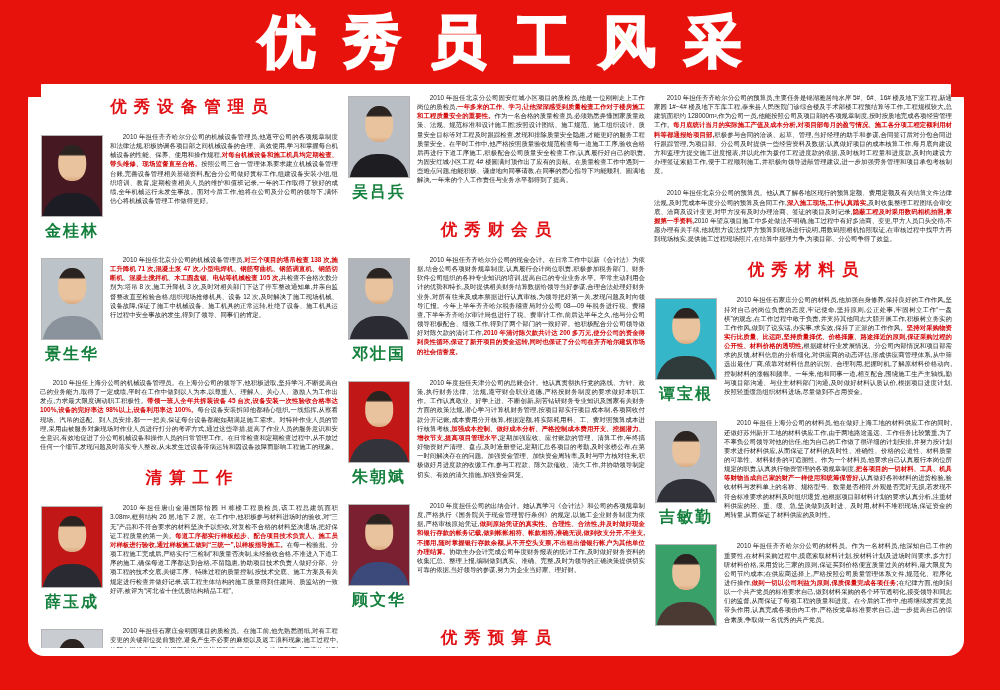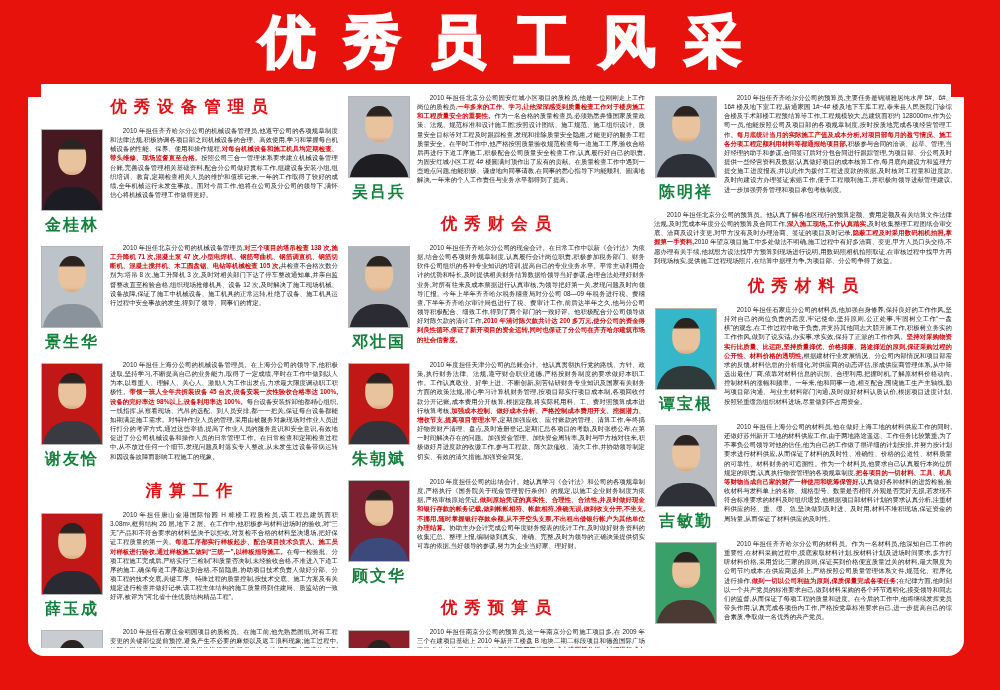--- a/index.html
+++ b/index.html
@@ -9,21 +9,21 @@
              align-items:center;justify-content:center;}
   .page-title{font-size:56px;font-weight:700;color:#bef264;line-height:1;
               -webkit-text-stroke:2.4px #ffffff;letter-spacing:0.52em;margin-right:-0.52em;
               text-shadow:0 0 1px #fff;}
   .board{position:absolute;left:28px;top:84px;width:936px;height:572px;background:#ffffff;
          border-radius:16px;}
   .corner-deco{position:absolute;width:13px;height:13px;background:#e8120c;top:0;}
   .corner-deco.left{left:0;}
   .corner-deco.right{right:0;}
   .columns{display:flex;gap:9px;padding:9px 12px 8px 12px;height:100%;box-sizing:border-box;}
-  .column{flex:1 1 0;min-width:0;display:flex;flex-direction:column;gap:7px;overflow:hidden;}
+  .column{flex:1 1 0;min-width:0;display:flex;flex-direction:column;gap:13px;overflow:hidden;}
   .section-header{text-align:center;color:#e01014;font-weight:700;font-size:16.5px;
                   letter-spacing:7px;text-indent:7px;padding:3px 0 1px 0;white-space:nowrap;}
   .profile{display:flex;gap:6px;align-items:flex-start;}
   .photo-col{flex:0 0 64px;display:flex;flex-direction:column;align-items:center;padding-top:3px;}
   .photo{width:62px;height:82px;border:1px solid #b5b5b5;position:relative;overflow:hidden;
          box-sizing:border-box;}
   .photo .head{position:absolute;left:50%;top:11%;transform:translateX(-50%);width:46%;height:45%;
                border-radius:48% 48% 44% 44%;
                background:linear-gradient(to bottom,#2a2320 0%,#2a2320 26%,#e9c39d 32%,#e9c39d 86%,#d9a87f 100%);}
   .photo .torso{position:absolute;left:50%;bottom:-9%;transform:translateX(-50%);width:98%;height:38%;
@@ -60,27 +60,20 @@
             <div class="photo-col">
               <div class="photo" style="background: rgb(188, 195, 201);">
                 <div class="head"></div>
                 <div class="torso" style="background: rgb(138, 147, 155);"></div>
               </div>
               <div class="pname">景生华</div>
             </div>
             <div class="ptext"><span>2010 年担任北京分公司的机械设备管理员,</span><span class="hl">对三个项目的塔吊检查 138 次,施工升降机 71 次,混凝土泵 47 次,小型电焊机、钢筋弯曲机、钢筋调直机、钢筋切断机、混凝土搅拌机、木工圆盘锯、电钻等机械检查 105 次,</span><span>共检查不合格次数分别为:塔吊 8 次,施工升降机 3 次,及时对相关部门下达了停车整改通知单,并亲自监督整改直至检验合格,组织现场抢修机具、设备 12 次,及时解决了施工现场机械、设备故障,保证了施工中机械设备、施工机具的正常运转,杜绝了设备、施工机具运行过程中安全事故的发生,得到了领导、同事们的肯定。</span></div>
           </div>
           <div class="profile">
-            <div class="photo-col">
-              <div class="photo" style="background: rgb(194, 23, 23);">
-                <div class="head"></div>
-                <div class="torso" style="background: rgb(58, 58, 66);"></div>
-              </div>
-              <div class="pname">谢友恰</div>
-            </div>
             <div class="ptext"><span>2010 年担任上海分公司的机械设备管理员。在上海分公司的领导下,他积极进取,坚持学习,不断提高自己的业务能力,取得了一定成绩,平时在工作中做到以人为本,以尊重人、理解人、关心人、激励人为工作出发点,力求最大限度调动职工积极性。</span><span class="hl">带领一班人全年共拆装设备 45 台次,设备安装一次性验收合格率达 100%,设备的完好率达 98%以上,设备利用率达 100%。</span><span>每台设备安装拆卸他都精心组织,一线指挥,从察看现场、汽吊的选配、到人员安排,都一一把关,保证每台设备都能如期满足施工需求。对特种作业人员的管理,采用由被服务对象现场对作业人员进行打分的考评方式,通过这些举措,提高了作业人员的服务意识和安全意识,有效地促进了分公司机械设备和操作人员的日常管理工作。在日常检查和定期检查过程中,从不放过任何一个细节,发现问题及时落实专人整改,从未发生过设备带病运转和因设备故障而影响工程施工的现象。</span></div>
           </div>
           <div class="section-header">清算工作</div>
           <div class="profile">
             <div class="photo-col">
               <div class="photo" style="background: rgb(194, 23, 23);">
                 <div class="head"></div>
                 <div class="torso" style="background: rgb(42, 42, 51);"></div>
               </div>
               <div class="pname">薛玉成</div>
@@ -143,27 +136,20 @@
             <div class="photo-col">
               <div class="photo" style="background: rgb(140, 31, 42);">
                 <div class="head"></div>
               </div>
             </div>
             <div class="ptext"><span>2010 年担任南京分公司的预算员,这一年南京分公司施工项目多,在 2009 年三个在建项目基础上 2010 年新开工楼盘 B 地块二期二标段项目和德盈国际广场项目,作为分公司总核算员,他</span><span class="hl">及时对新开工地项目成本进测算分析、过程进行成本控制,掌握市场信息及时与分包班组签订承包协议,</span><span>2010 年他带领分公司预算员进行各项目成本核算和竣工项目的结算,及时编制、报送凤凰和熙苑项目的竣工结算书,他还兼职山西亚太世纪花园项目核算员工作,他做完南京的核算工作还经常去山西项目配合项目工作,确保分公司所有施工项目的施工都有预算控制,2011 年之前的项目都要竣工结算了,他将再接再厉,做好项目的结算工作。</span></div>
           </div>
         </div>
         <div class="column">
           <div class="profile">
-            <div class="photo-col">
-              <div class="photo" style="background: rgb(168, 178, 188);">
-                <div class="head"></div>
-                <div class="torso" style="background: rgb(46, 48, 56);"></div>
-              </div>
-              <div class="pname">陈明祥</div>
-            </div>
             <div class="ptext"><span>2010 年担任齐齐哈尔分公司的预算员,主要任务是锦湖雅居纯水岸 5#、6#、16# 楼及地下室工程,新通家园 1#~4# 楼及地下车库工程,泰来县人民医院门诊综合楼及手术部楼工程预结算等工作,工程规模较大,总建筑面积约 128000m²,作为公司一员,他能按照公司及项目部的各项规章制度,按时按质地完成各项经营管理工作。</span><span class="hl">每月底统计当月的实际施工产值及成本分析,对项目部每月的盈亏情况、施工各分项工程定额利用材料等都通报给项目部,</span><span>积极参与合同的洽谈、起草、管理,当好经理的助手和参谋,合同签订后对分包合同进行跟踪管理,为项目部、分公司及时提供一些经营资料及数据;认真做好项目的成本核算工作,每月底向建设方和监理方提交施工进度报表,并以此作为拨付工程进度款的依据,及时核对工程量和进度款,及时向建设方办理签证索赔工作,便于工程顺利施工,并积极向领导进献管理建议,进一步加强劳务管理和项目承包考核制度。</span></div>
           </div>
           <div class="profile">
             <div class="ptext"><span>2010 年担任北京分公司的预算员。他认真了解各地区现行的预算定额、费用定额及有关结算文件法律法规,及时完成本年度分公司的预算及合同工作,</span><span class="hl">深入施工现场,工作认真踏实,</span><span>及时收集整理工程图纸会审交底、洽商及设计变更,对甲方没有及时办理洽商、签证的项目及时记录,</span><span class="hl">隐蔽工程及时采用数码相机拍照,掌握第一手资料,</span><span>2010 年望京项目施工中多处做法不明确,施工过程中有好多洽商、变更,甲方人员口头交待,不愿办理有关手续,他就想方设法找甲方预算到现场进行说明,用数码照相机拍照取证,在审核过程中找甲方再到现场核实,提供施工过程现场照片,在结算中据理力争,为项目部、分公司争得了效益。</span></div>
           </div>
           <div class="section-header">优秀材料员</div>
           <div class="profile">
             <div class="photo-col">
               <div class="photo" style="background: rgb(53, 182, 201);">
                 <div class="head"></div>

